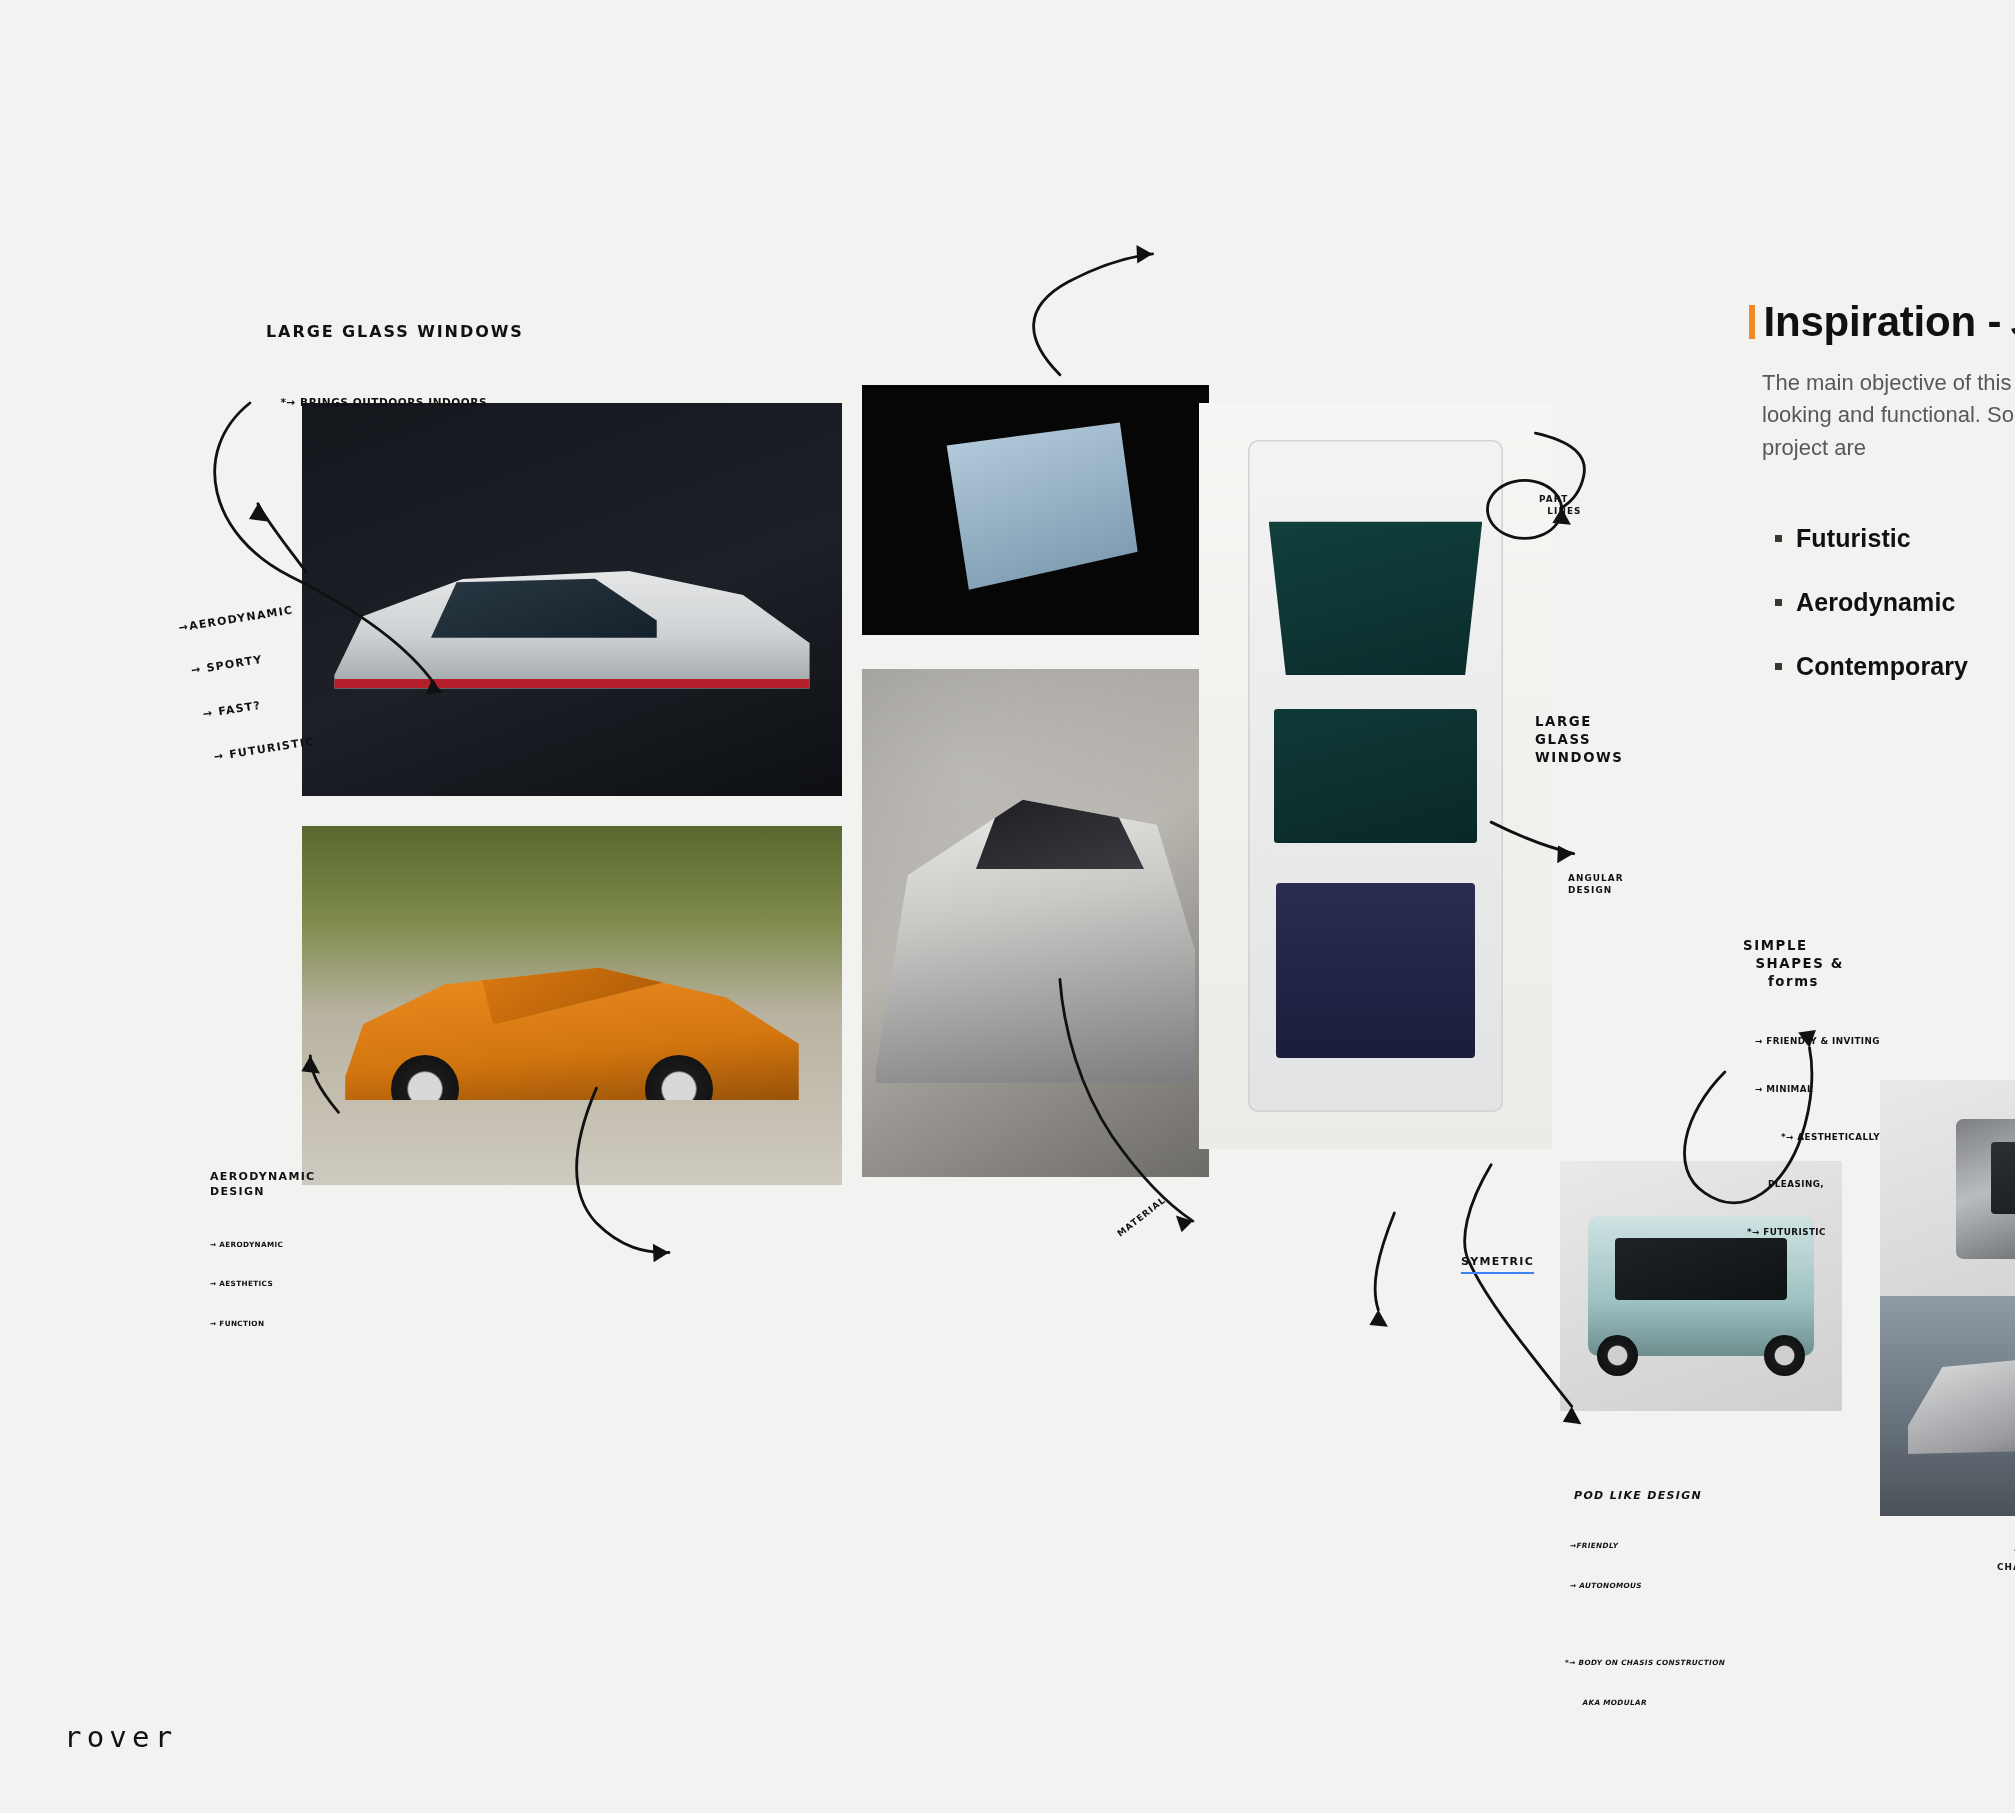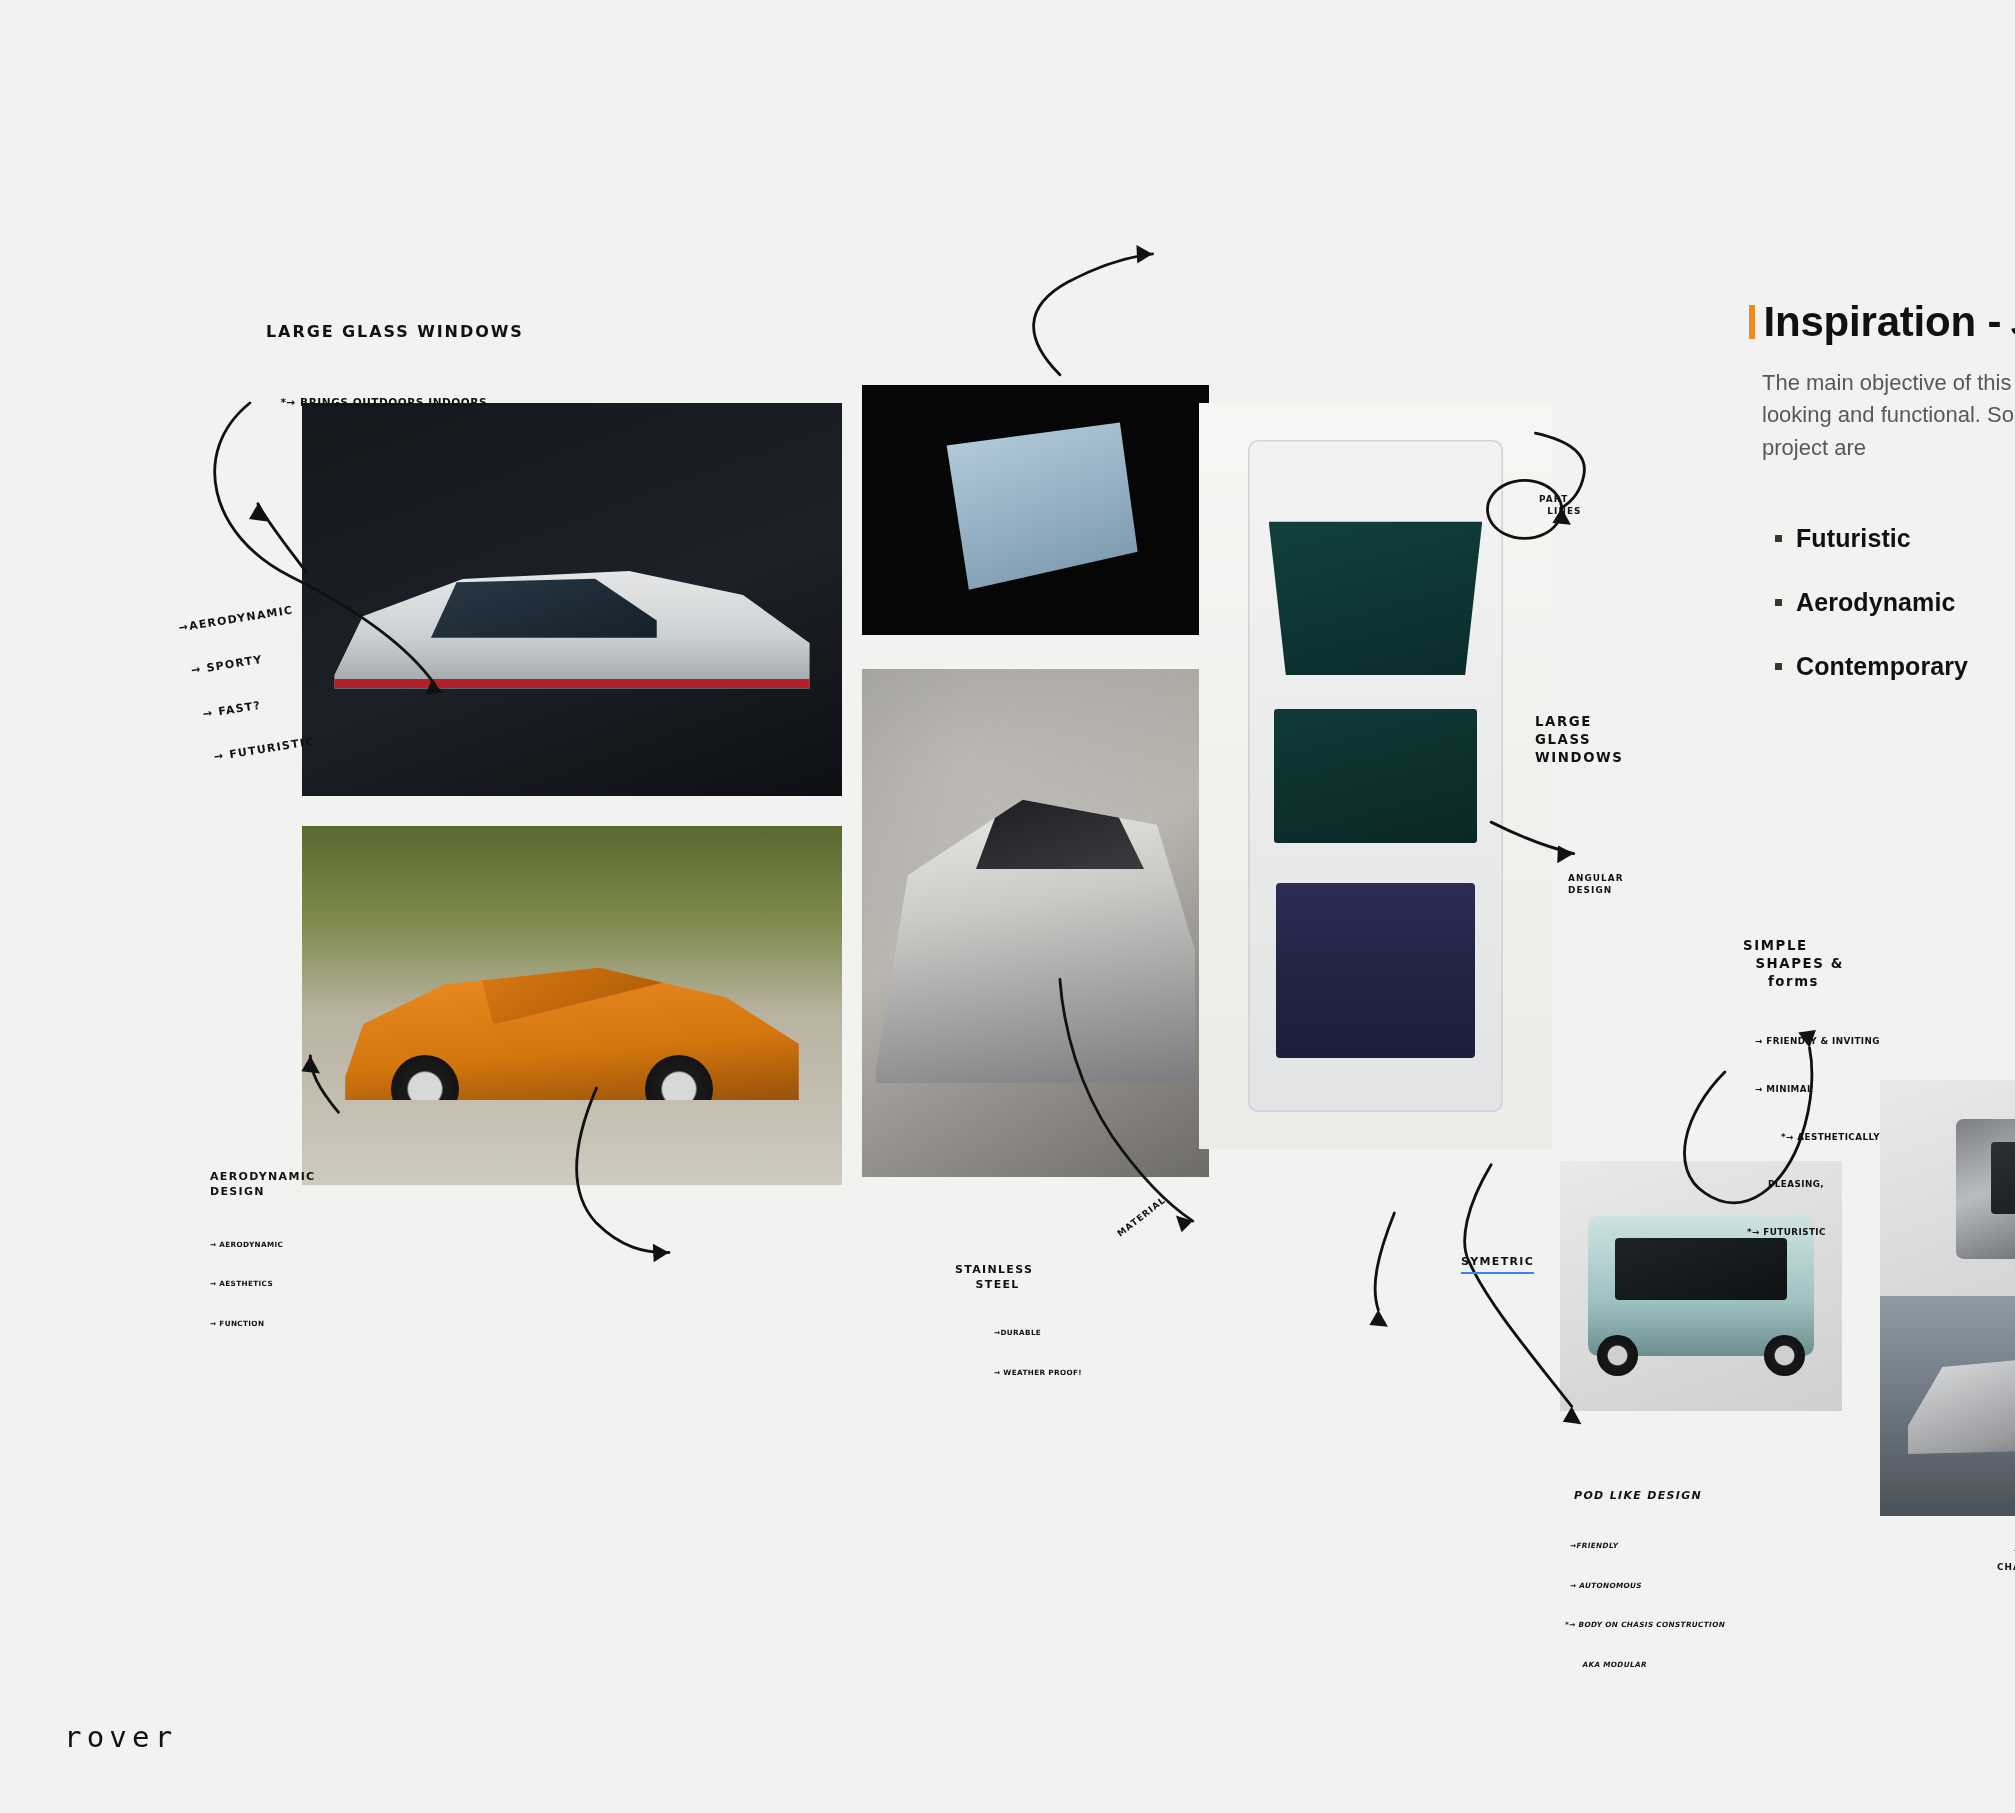--- a/index.html
+++ b/index.html
@@ -245,26 +245,20 @@
   <div class="hand sz-s" style="left:210px;top:1140px;">
     <span class="ttl">AERODYNAMIC
 DESIGN</span>
     <span class="sub" style="margin-top:10.5px;">→ AERODYNAMIC</span>
     <span class="sub">→ AESTHETICS</span>
     <span class="sub">→ FUNCTION</span>
   </div>
 
 
 
-  <div class="hand sz-s" style="left:955px;top:1233px;">
-    <span class="ttl">STAINLESS
-    STEEL</span>
-    <span class="sub" style="margin-top:6.4px;margin-left:39px;">→DURABLE</span>
-    <span class="sub" style="margin-left:39px;">→ WEATHER PROOF!</span>
-  </div>
 
   <div class="hand sz-xs" style="left:1100px;top:1211px;transform:rotate(-38deg);">
     <span class="ttl">MATERIAL</span>
   </div>
 
   <div class="hand sz-xs" style="left:1539px;top:469px;">
     <span class="ttl">PART
   LINES</span>
   </div>
 
@@ -291,21 +285,21 @@
     <span class="sub" style="margin-left:12px;">→ MINIMAL</span>
     <span class="sub" style="margin-left:4px;text-align:right;">*→ AESTHETICALLY</span>
     <span class="sub" style="margin-left:4px;">      PLEASING,</span>
     <span class="sub" style="margin-left:4px;">*→ FUTURISTIC</span>
   </div>
 
   <div class="hand sz-s" style="left:1574px;top:1459px;font-style:italic;">
     <span class="ttl">POD LIKE DESIGN</span>
     <span class="sub" style="margin-top:8px;margin-left:-4px;">→FRIENDLY</span>
     <span class="sub" style="margin-left:-4px;">→ AUTONOMOUS</span>
-    <span class="sub" style="margin-left:-8.9px;">*→ BODY ON CHASIS CONSTRUCTION</span>
+    <span class="sub" style="margin-left:-8.9px;margin-top:38px;">*→ BODY ON CHASIS CONSTRUCTION</span>
     <span class="sub" style="margin-left:-8.9px;">      AKA MODULAR</span>
   </div>
 
   <div class="hand sz-xs" style="left:1997px;top:1537px;">
     <span class="ttl">CHAMFERS</span>
   </div>
 
   <div class="panel">
     <h1>
       <span class="tickmark"></span>

